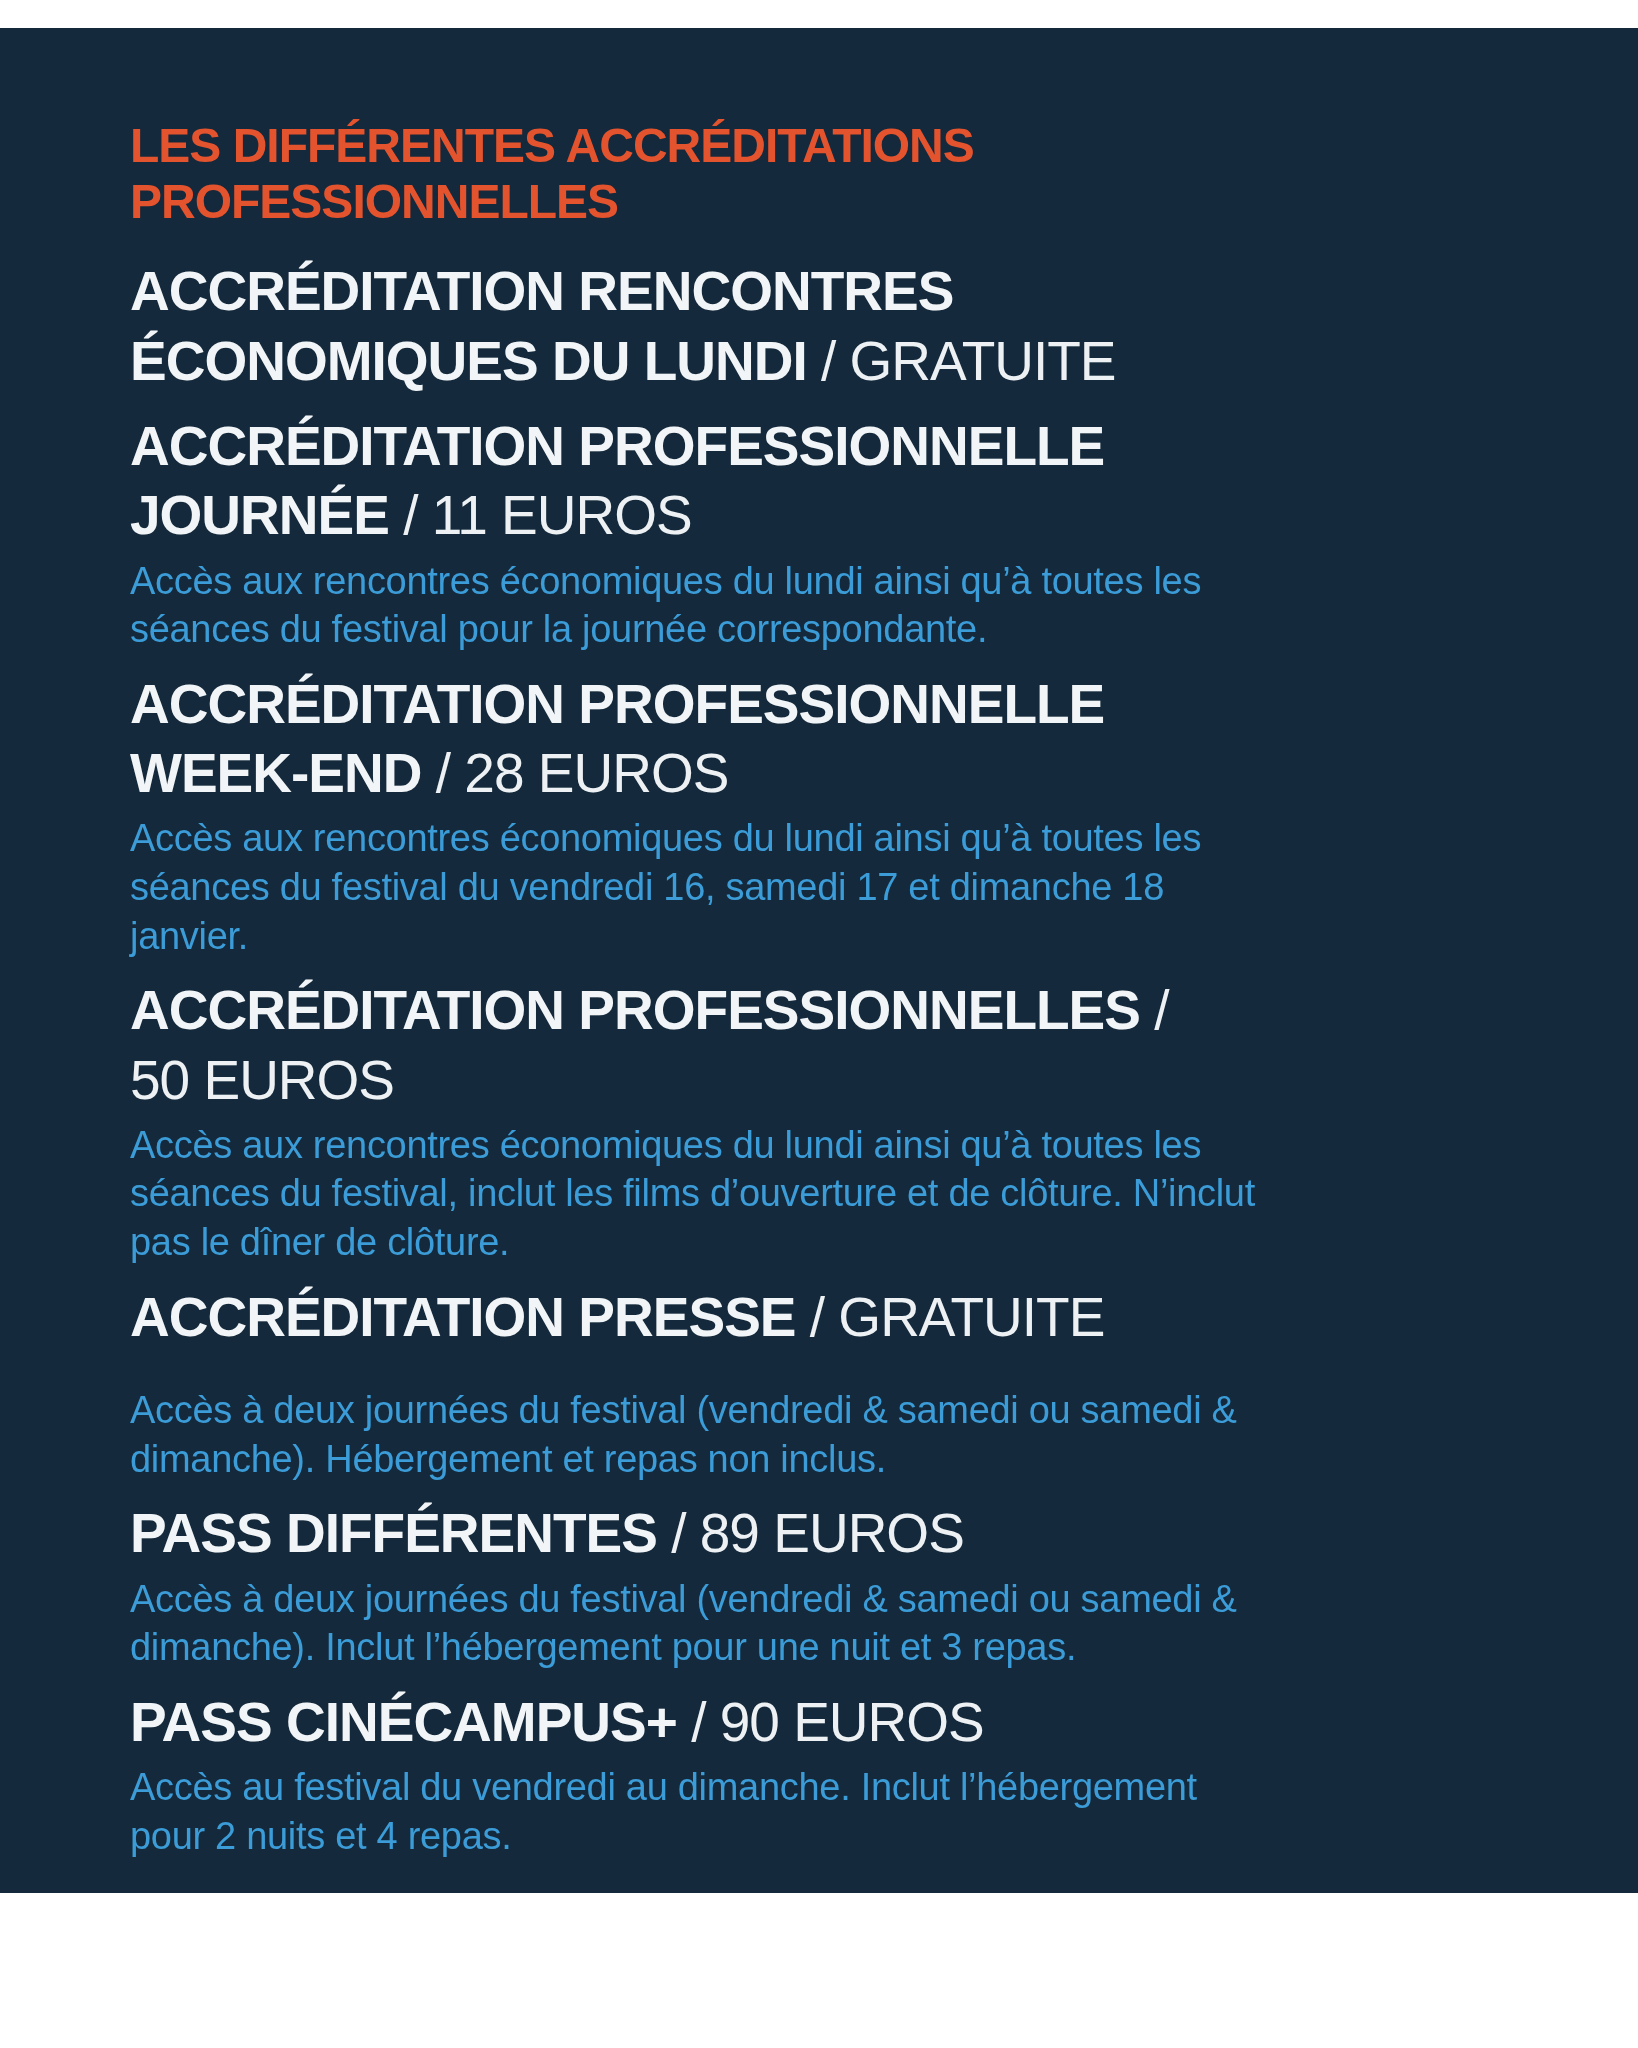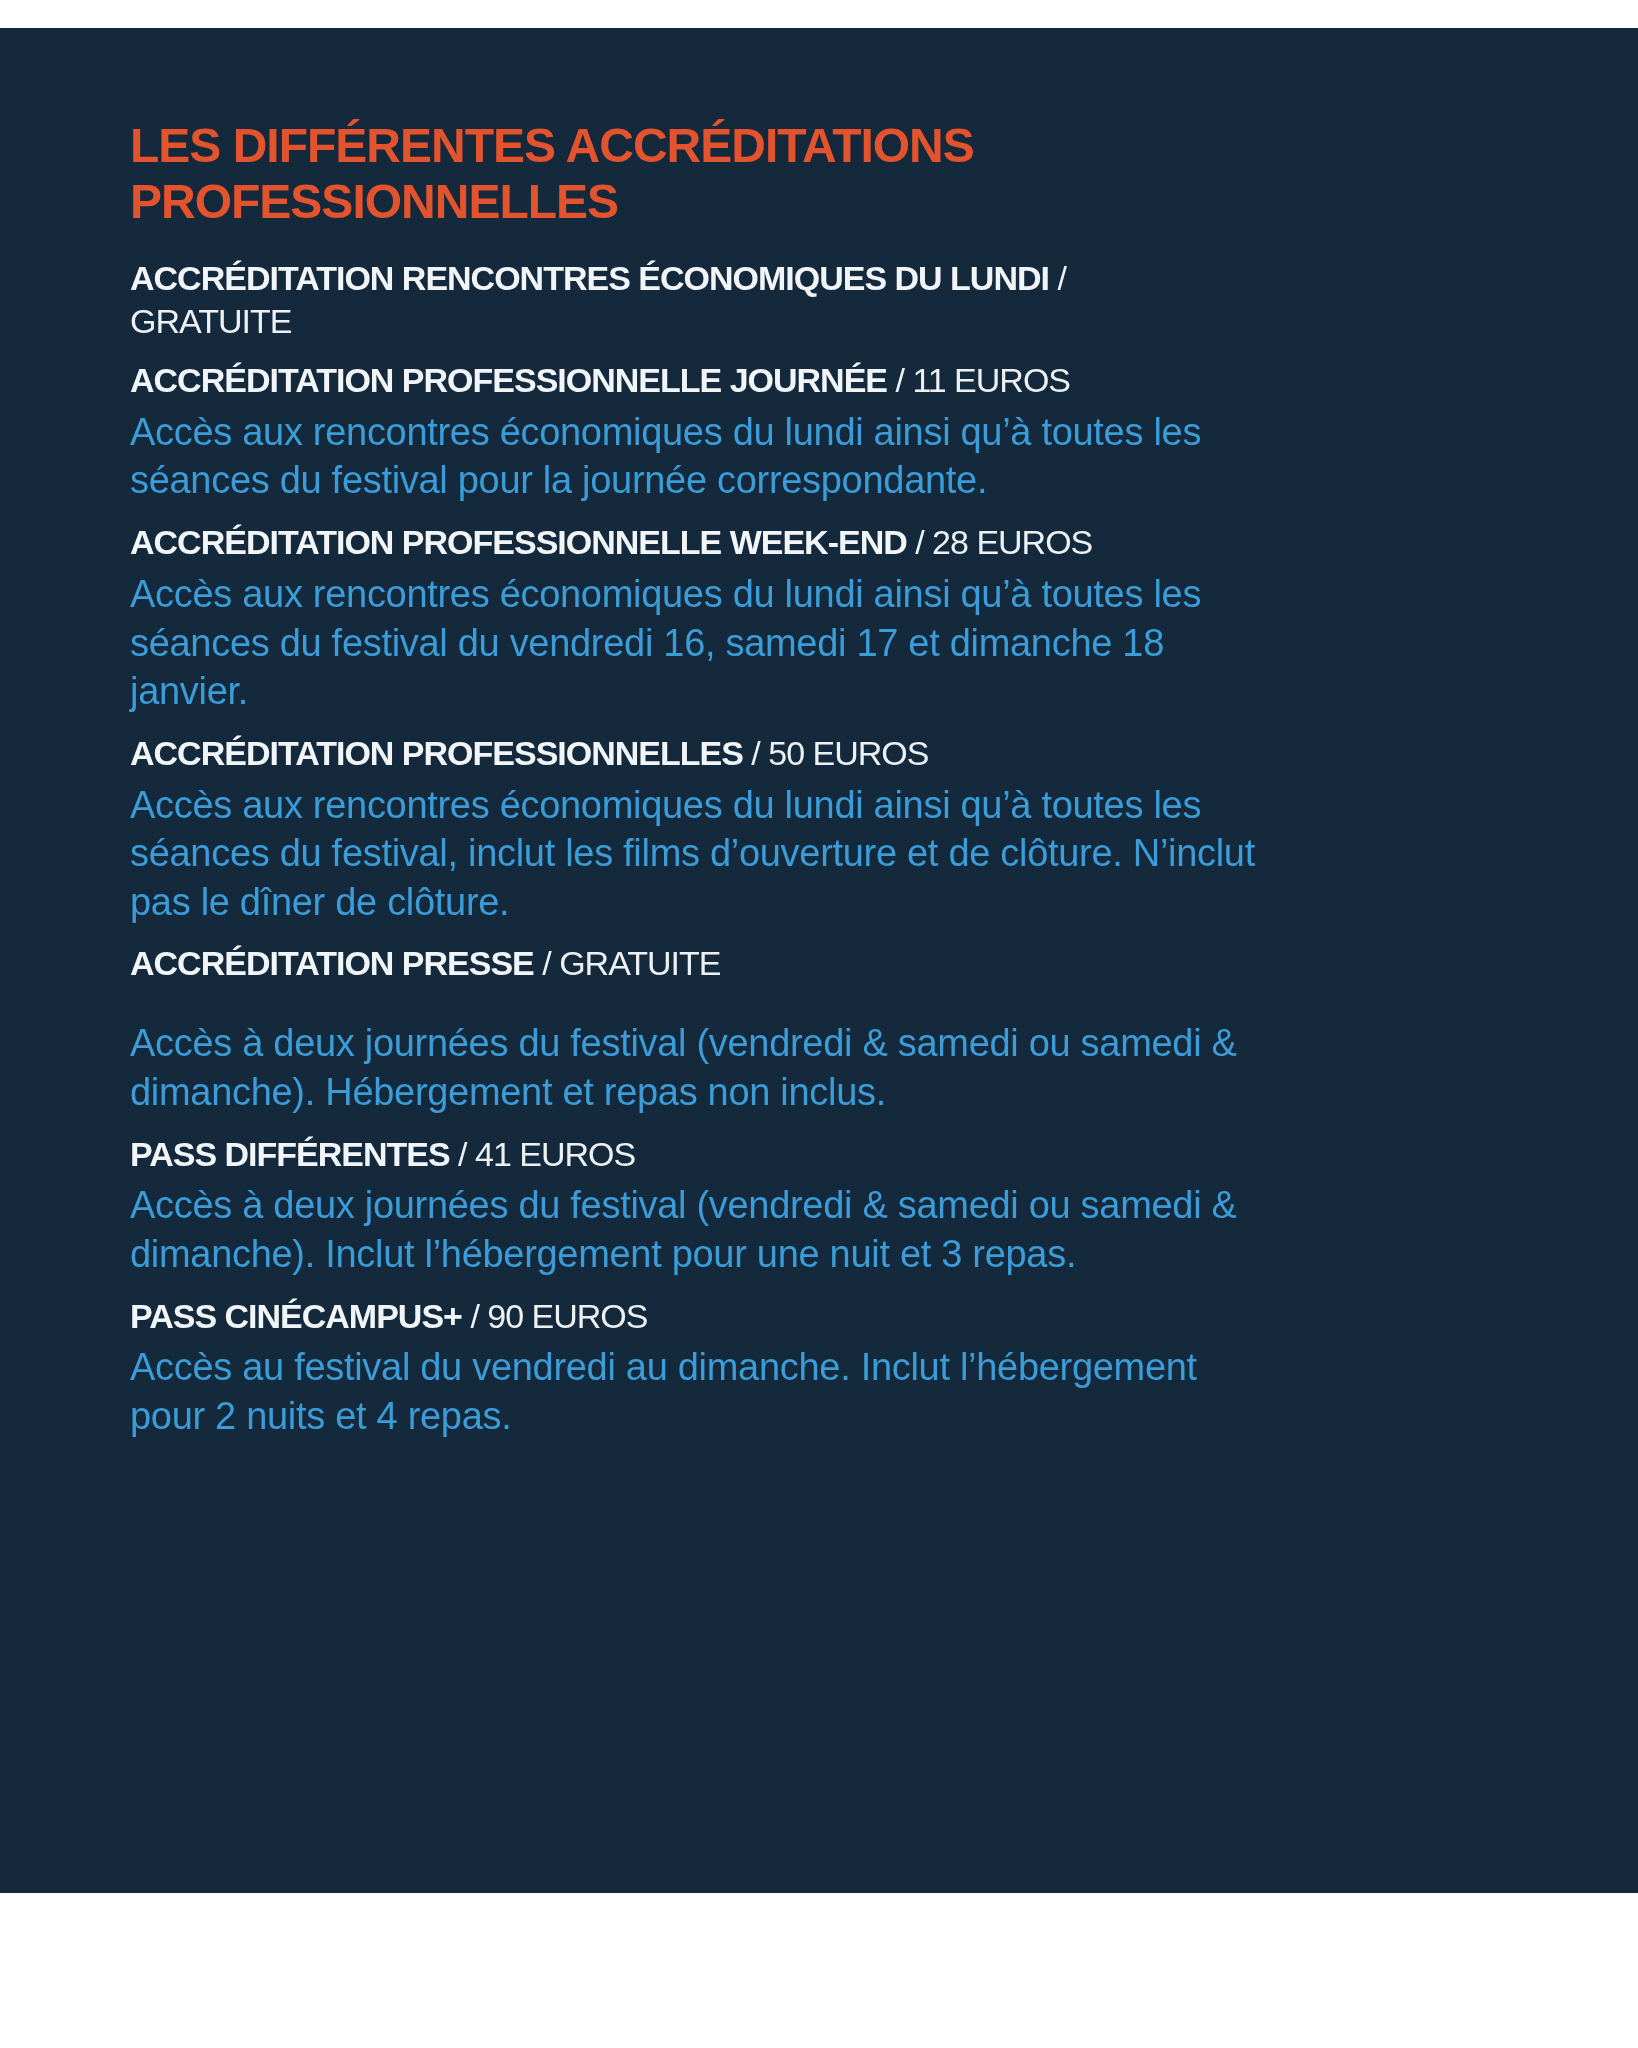--- a/index.html
+++ b/index.html
@@ -26,21 +26,21 @@
     letter-spacing: -1px;
     text-transform: uppercase;
   }
   .section--students { margin-top: 34px; }
   .section--students .section-heading { margin-bottom: 22px; }
   .item { margin: 0 0 16px 0; }
   .item-title {
     margin: 0 0 6px 0;
     max-width: 1060px;
     color: #F2F5F7;
-    font-size: 34px;
+    font-size: 55px;
     font-weight: normal;
     line-height: 1.26;
     letter-spacing: -1px;
   }
   .item-name { font-weight: bold; }
   .item-price { font-weight: normal; color: #EDF1F4; }
   .item-desc {
     margin: 0;
     max-width: 1130px;
     color: #3B9CD8;
@@ -81,21 +81,21 @@
     </div>
   </div>
 
   <div class="section section--students">
 
     <div class="item">
       <p class="item-desc">Accès à deux journées du festival (vendredi &amp; samedi ou samedi &amp; dimanche). Hébergement et repas non inclus.</p>
     </div>
 
     <div class="item">
-      <h2 class="item-title"><span class="item-name">PASS DIFFÉRENTES</span> <span class="item-price">/ 41 EUROS</span></h2>
+      <h2 class="item-title"><span class="item-name">PASS DIFFÉRENTES</span> <span class="item-price">/ 89 EUROS</span></h2>
       <p class="item-desc">Accès à deux journées du festival (vendredi &amp; samedi ou samedi &amp; dimanche). Inclut l’hébergement pour une nuit et 3 repas.</p>
     </div>
 
     <div class="item">
       <h2 class="item-title"><span class="item-name">PASS CINÉCAMPUS+</span> <span class="item-price">/ 90 EUROS</span></h2>
       <p class="item-desc">Accès au festival du vendredi au dimanche. Inclut l’hébergement pour 2 nuits et 4 repas.</p>
     </div>
   </div>
 
 </div>

